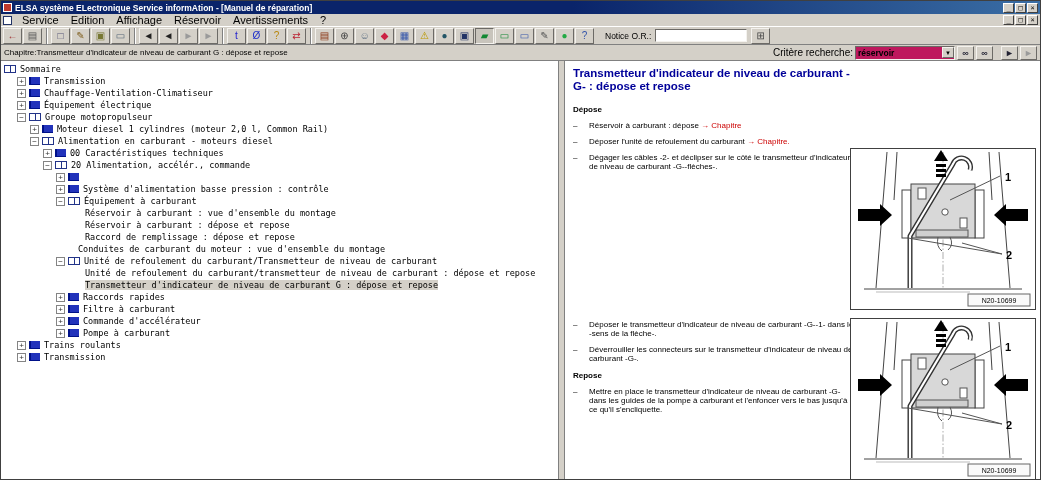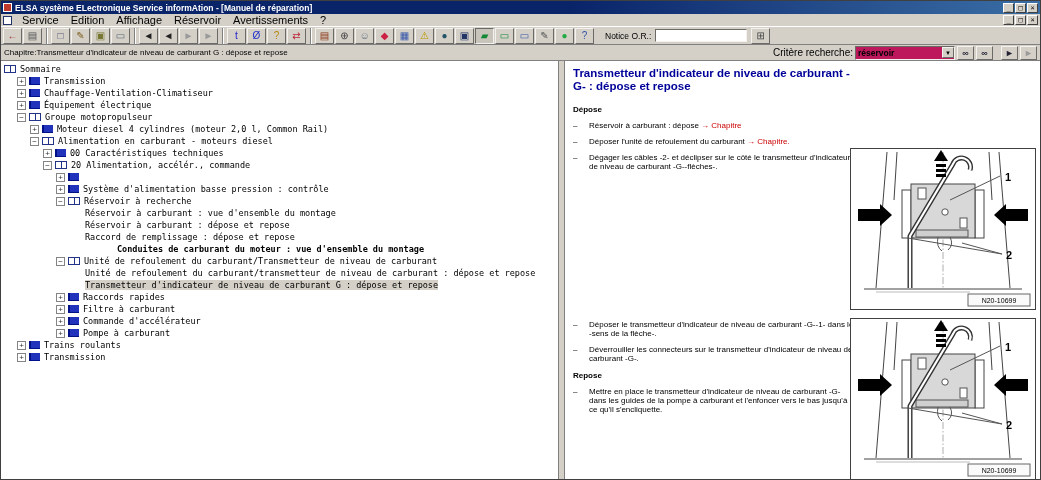--- a/index.html
+++ b/index.html
@@ -204,21 +204,21 @@
           <span class="tlabel">Équipement électrique</span>
         </div>
         <div class="trow" style="padding-left: 16px;">
           <span class="expander">−</span>
           <span class="ticon i-book-open"></span>
           <span class="tlabel">Groupe motopropulseur</span>
         </div>
         <div class="trow" style="padding-left: 29px;">
           <span class="expander">+</span>
           <span class="ticon i-book-closed"></span>
-          <span class="tlabel">Moteur diesel 4 cylindres (moteur 2,0 l, Common Rail)</span>
+          <span class="tlabel">Moteur diesel 1 cylindres (moteur 2,0 l, Common Rail)</span>
         </div>
         <div class="trow" style="padding-left: 29px;">
           <span class="expander">−</span>
           <span class="ticon i-book-open"></span>
           <span class="tlabel">Alimentation en carburant - moteurs diesel</span>
         </div>
         <div class="trow" style="padding-left: 42px;">
           <span class="expander">+</span>
           <span class="ticon i-book-closed"></span>
           <span class="tlabel">00 Caractéristiques techniques</span>
@@ -233,38 +233,38 @@
           <span class="ticon i-book-closed"></span>
         </div>
         <div class="trow" style="padding-left: 55px;">
           <span class="expander">+</span>
           <span class="ticon i-book-closed"></span>
           <span class="tlabel">Système d'alimentation basse pression : contrôle</span>
         </div>
         <div class="trow" style="padding-left: 55px;">
           <span class="expander">−</span>
           <span class="ticon i-book-open"></span>
-          <span class="tlabel">Réservoir à recherche</span>
+          <span class="tlabel">Équipement à carburant</span>
         </div>
         <div class="trow" style="padding-left: 68px;">
           <span class="exp-spacer"></span>
           <span class="ticon i-document"></span>
           <span class="tlabel">Réservoir à carburant : vue d'ensemble du montage</span>
         </div>
         <div class="trow" style="padding-left: 68px;">
           <span class="exp-spacer"></span>
           <span class="ticon i-document"></span>
           <span class="tlabel">Réservoir à carburant : dépose et repose</span>
         </div>
         <div class="trow" style="padding-left: 68px;">
           <span class="exp-spacer"></span>
           <span class="ticon i-document"></span>
           <span class="tlabel">Raccord de remplissage : dépose et repose</span>
         </div>
-        <div class="trow" style="padding-left: 100px; font-weight: bold;">
+        <div class="trow" style="padding-left: 61px;">
           <span class="exp-spacer"></span>
           <span class="ticon i-document"></span>
           <span class="tlabel">Conduites de carburant du moteur : vue d'ensemble du montage</span>
         </div>
         <div class="trow" style="padding-left: 55px;">
           <span class="expander">−</span>
           <span class="ticon i-book-open"></span>
           <span class="tlabel">Unité de refoulement du carburant/Transmetteur de niveau de carburant</span>
         </div>
         <div class="trow" style="padding-left: 68px;">

